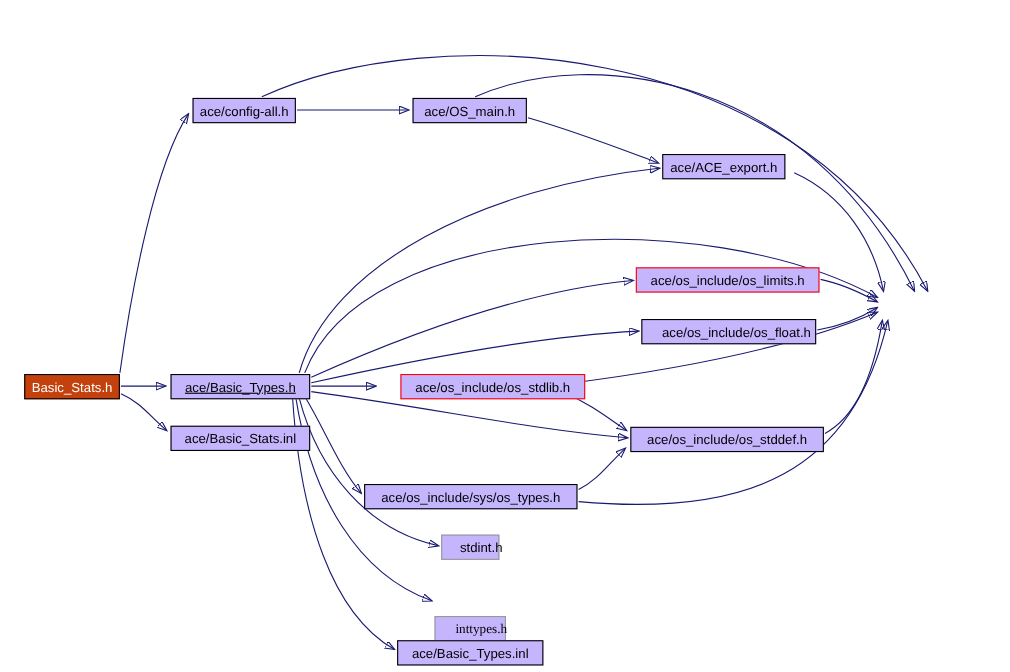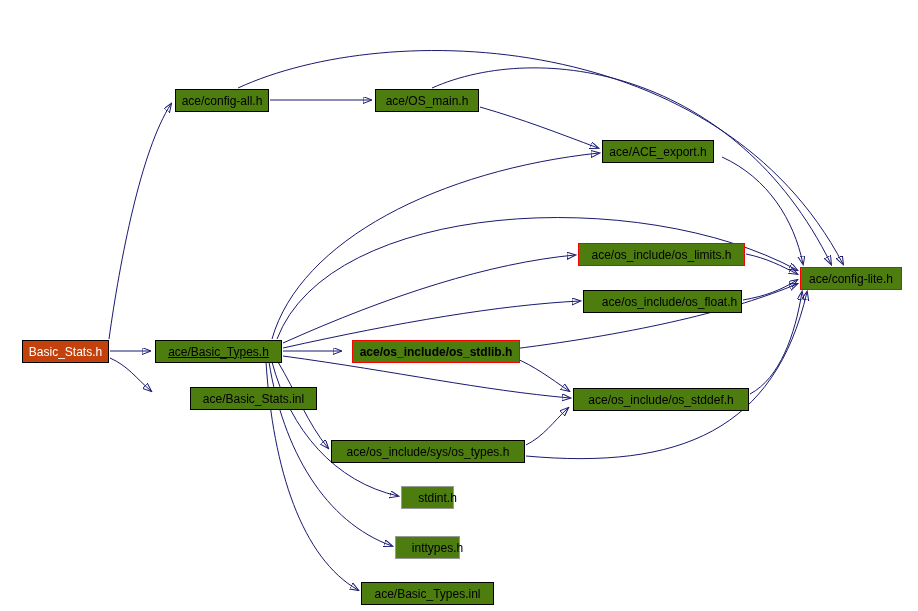--- a/index.html
+++ b/index.html
@@ -14,21 +14,21 @@
   svg.edges { position: absolute; left: 0; top: 0; width: 918px; height: 611px; }
   svg.edges path { fill: none; stroke: #191970; stroke-width: 1; }
   .node {
     position: absolute;
     box-sizing: border-box;
     height: 23px;
     display: flex;
     align-items: center;
     justify-content: center;
     border: 1px solid #000000;
-    background: #4d7c0f;
+    background: #c4b5fd;
     color: #000000;
     font-size: 12px;
     white-space: nowrap;
     padding: 0 2px;
   }
   .node.red { border-color: #ff0000; }
   .node.grey { border-color: #999999; padding-left: 22px; }
   .node.root { background: #c2410c; color: #ffffff; border-color: #000000; }
 </style>
 </head>
@@ -69,22 +69,21 @@
     <path d="M526,456 C680,470 775,430 807,292" marker-end="url(#arrow)"></path>
   </svg>
 
   <div class="node root" style="left:22px;  top:340px; width:87px;">Basic_Stats.h</div>
   <div class="node" style="left:175px; top:89px;  width:94px;">ace/config-all.h</div>
   <div class="node" style="left:375px; top:89px;  width:104px;">ace/OS_main.h</div>
   <div class="node" style="left:602px; top:140px; width:112px;">ace/ACE_export.h</div>
   <div class="node red" style="left:578px; top:243px; width:167px;">ace/os_include/os_limits.h</div>
   <div class="node" style="left:583px; top:290px; width:159px;padding-left:16px;">ace/os_include/os_float.h</div>
   <div class="node" style="left:155px; top:340px; width:127px;text-decoration:underline;">ace/Basic_Types.h</div>
-  <div class="node red" style="left:352px; top:340px; width:168px;font-weight:bold;">ace/os_include/os_stdlib.h</div>
-  <div class="node" style="left:155px; top:387px; width:127px;margin-left:35px;">ace/Basic_Stats.inl</div>
+  <div class="node red" style="left:364px; top:340px; width:168px;">ace/os_include/os_stdlib.h</div>
+  <div class="node" style="left:155px; top:387px; width:127px;">ace/Basic_Stats.inl</div>
   <div class="node" style="left:573px; top:388px; width:176px;">ace/os_include/os_stddef.h</div>
   <div class="node" style="left:331px; top:440px; width:194px;">ace/os_include/sys/os_types.h</div>
   <div class="node grey" style="left:401px; top:486px; width:53px;">stdint.h</div>
-  <div class="node grey" style="left:395px; top:536px; width:65px;">inttypes.h</div>
+  <div class="node grey" style="left:395px; top:560px; width:65px;font-family:Liberation Serif, serif;">inttypes.h</div>
   <div class="node" style="left:361px; top:582px; width:133px;text-align:center;">ace/Basic_Types.inl</div>
-  <div class="node red" style="left:800px; top:267px; width:102px;">ace/config-lite.h</div>
 
 </div>
 
 </body></html>

